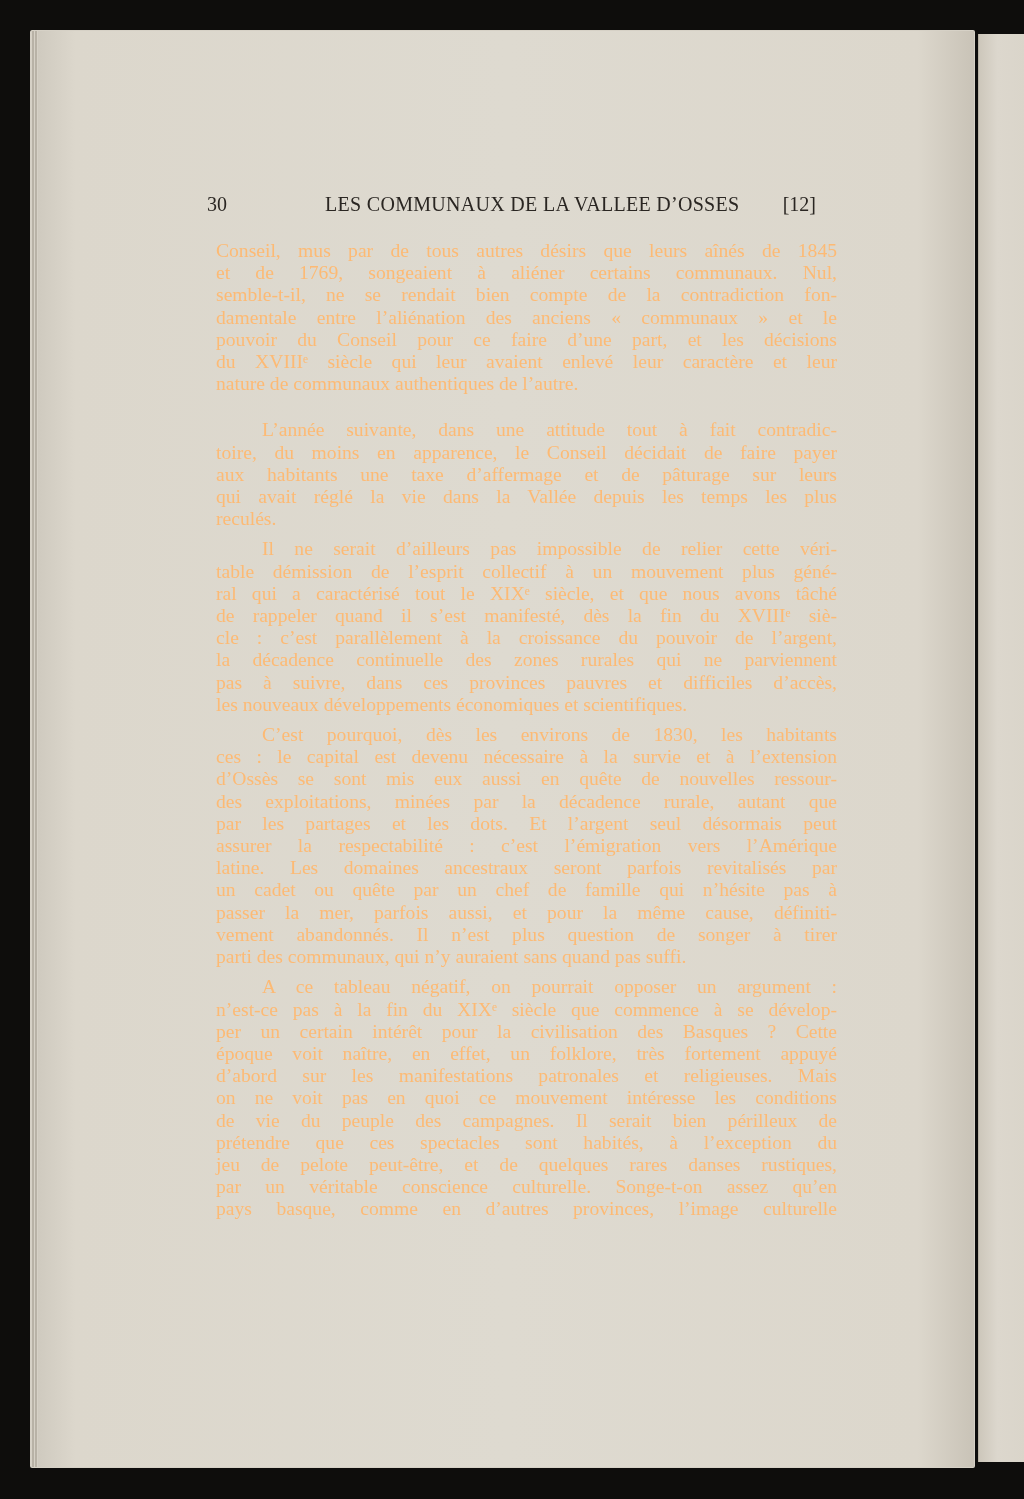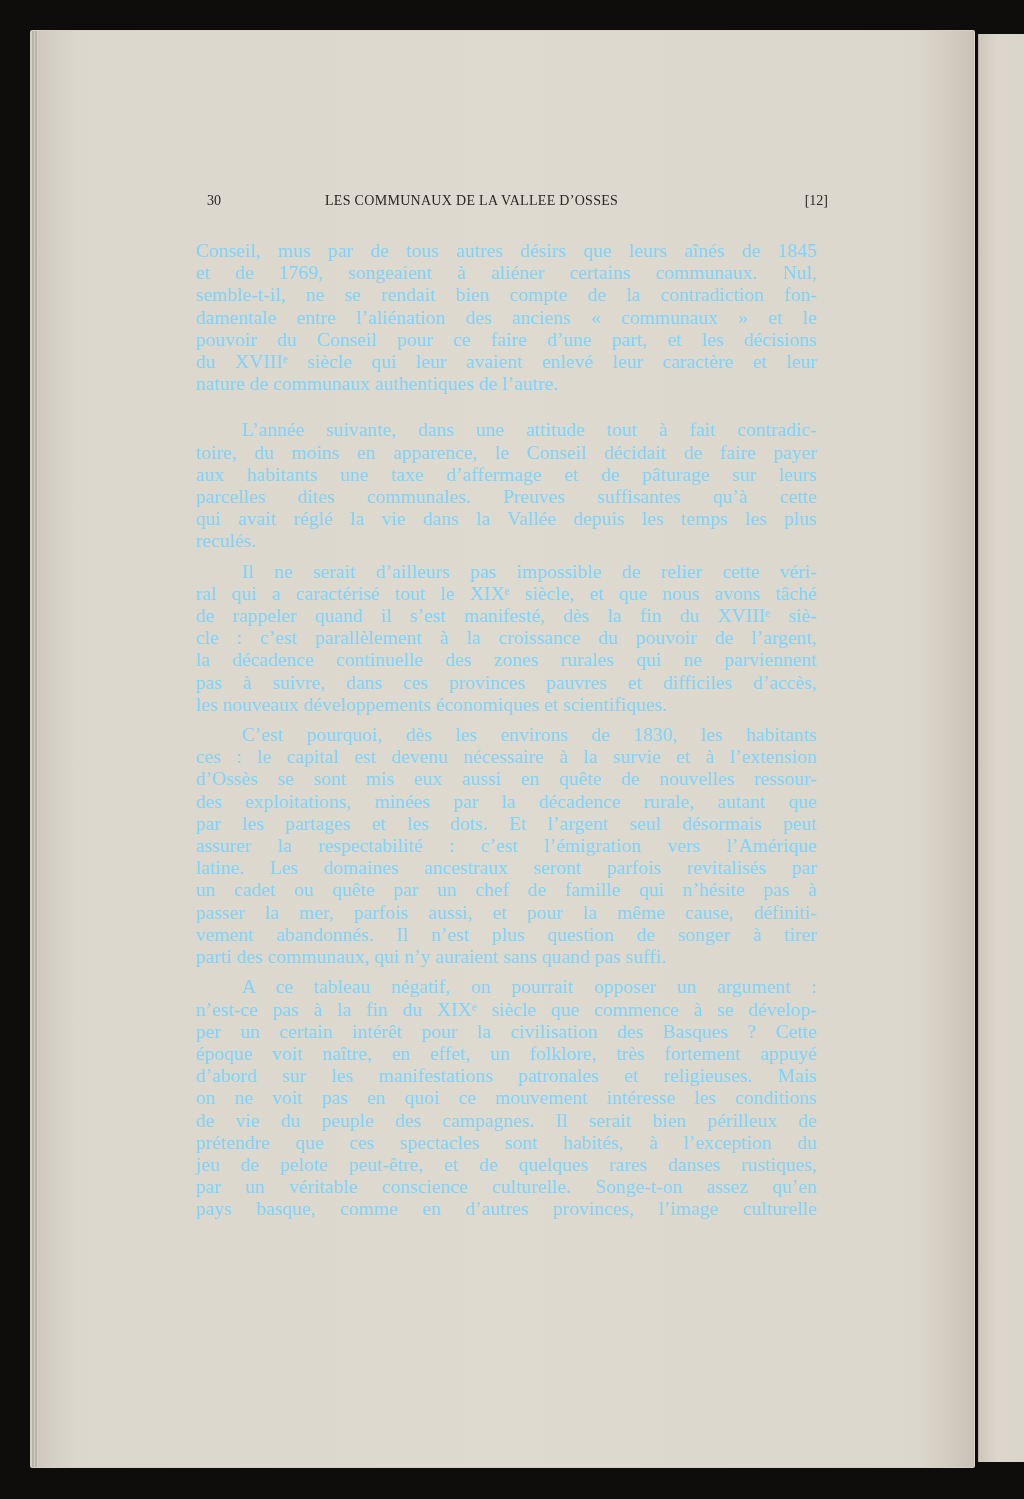--- a/index.html
+++ b/index.html
@@ -4,27 +4,27 @@
 <style>
   html, body { margin:0; padding:0; }
   body { width:1024px; height:1499px; background:#0e0d0c; position:relative; overflow:hidden; }
   .page-stack { position:absolute; left:30px; top:30px; width:945px; height:1438px; background:#d6d1c6; border-radius:2px; }
   .page-edge { position:absolute; top:31px; height:1436px; width:2px; background:#b8b2a6; }
   .page { position:absolute; left:38px; top:31px; width:936px; height:1436px;
           background:linear-gradient(90deg,#cfcabf 0%,#dcd7cc 4%,#dedad0 50%,#dcd7cc 94%,#c9c3b7 100%); }
   .next-page { position:absolute; left:978px; top:34px; width:46px; height:1428px;
           background:linear-gradient(90deg,#cdc7bb 0%,#dcd7cd 40%,#dad5ca 100%); border-left:1px solid #b9b2a4; }
   .header { position:absolute; top:193px; left:207px; width:621px; height:26px;
-            font-family:"Liberation Serif","DejaVu Serif",serif; font-size:14px; color:#2a2622; }
+            font-family:"Liberation Serif","DejaVu Serif",serif; font-size:20px; color:#2a2622; }
   .header .num { position:absolute; left:0; top:0; }
   .header .title { position:absolute; left:118px; top:0; letter-spacing:0.3px; }
-  .header .sect { position:absolute; right:0; top:0; }
-  .body-text { position:absolute; left:196px; top:240px; width:621px;
+  .header .sect { position:absolute; right:12px; top:0; }
+  .body-text { position:absolute; left:216px; top:240px; width:621px;
                font-family:"Liberation Serif","DejaVu Serif",serif; font-size:19.6px; line-height:22.2px;
-               color:#7dd3fc; text-align:justify; hyphens:none; }
+               color:#fdba74; text-align:justify; hyphens:none; }
   .para { margin:0 0 8px 0; text-indent:0; }
   .line { display:block; text-align:justify; text-align-last:justify; white-space:nowrap; }
   .line.last { text-align-last:left; }
 </style>
 </head>
 <body>
 
 <div class="page-stack"></div>
 <div class="page-edge" style="left:32px"></div>
 <div class="page-edge" style="left:35px"></div>
@@ -45,26 +45,26 @@
       <span class="line">semble-t-il, ne se rendait bien compte de la contradiction fon-</span>
       <span class="line">damentale entre l’aliénation des anciens « communaux » et le</span>
       <span class="line">pouvoir du Conseil pour ce faire d’une part, et les décisions</span>
       <span class="line">du XVIIIᵉ siècle qui leur avaient enlevé leur caractère et leur</span>
       <span class="line last">nature de communaux authentiques de l’autre.</span>
     </div>
     <div class="para">
       <span class="line" style="padding-left: 46px; margin-top: 24px;">L’année suivante, dans une attitude tout à fait contradic-</span>
       <span class="line">toire, du moins en apparence, le Conseil décidait de faire payer</span>
       <span class="line">aux habitants une taxe d’affermage et de pâturage sur leurs</span>
-      <span class="line">parcelles dites communales. Preuves suffisantes qu’à cette</span>
       <span class="line">qui avait réglé la vie dans la Vallée depuis les temps les plus</span>
       <span class="line last">reculés.</span>
     </div>
     <div class="para">
       <span class="line" style="padding-left: 46px;">Il ne serait d’ailleurs pas impossible de relier cette véri-</span>
+      <span class="line">table démission de l’esprit collectif à un mouvement plus géné-</span>
       <span class="line">ral qui a caractérisé tout le XIXᵉ siècle, et que nous avons tâché</span>
       <span class="line">de rappeler quand il s’est manifesté, dès la fin du XVIIIᵉ siè-</span>
       <span class="line">cle : c’est parallèlement à la croissance du pouvoir de l’argent,</span>
       <span class="line">la décadence continuelle des zones rurales qui ne parviennent</span>
       <span class="line">pas à suivre, dans ces provinces pauvres et difficiles d’accès,</span>
       <span class="line last">les nouveaux développements économiques et scientifiques.</span>
     </div>
     <div class="para">
       <span class="line" style="padding-left: 46px;">C’est pourquoi, dès les environs de 1830, les habitants</span>
       <span class="line">ces : le capital est devenu nécessaire à la survie et à l’extension</span>

